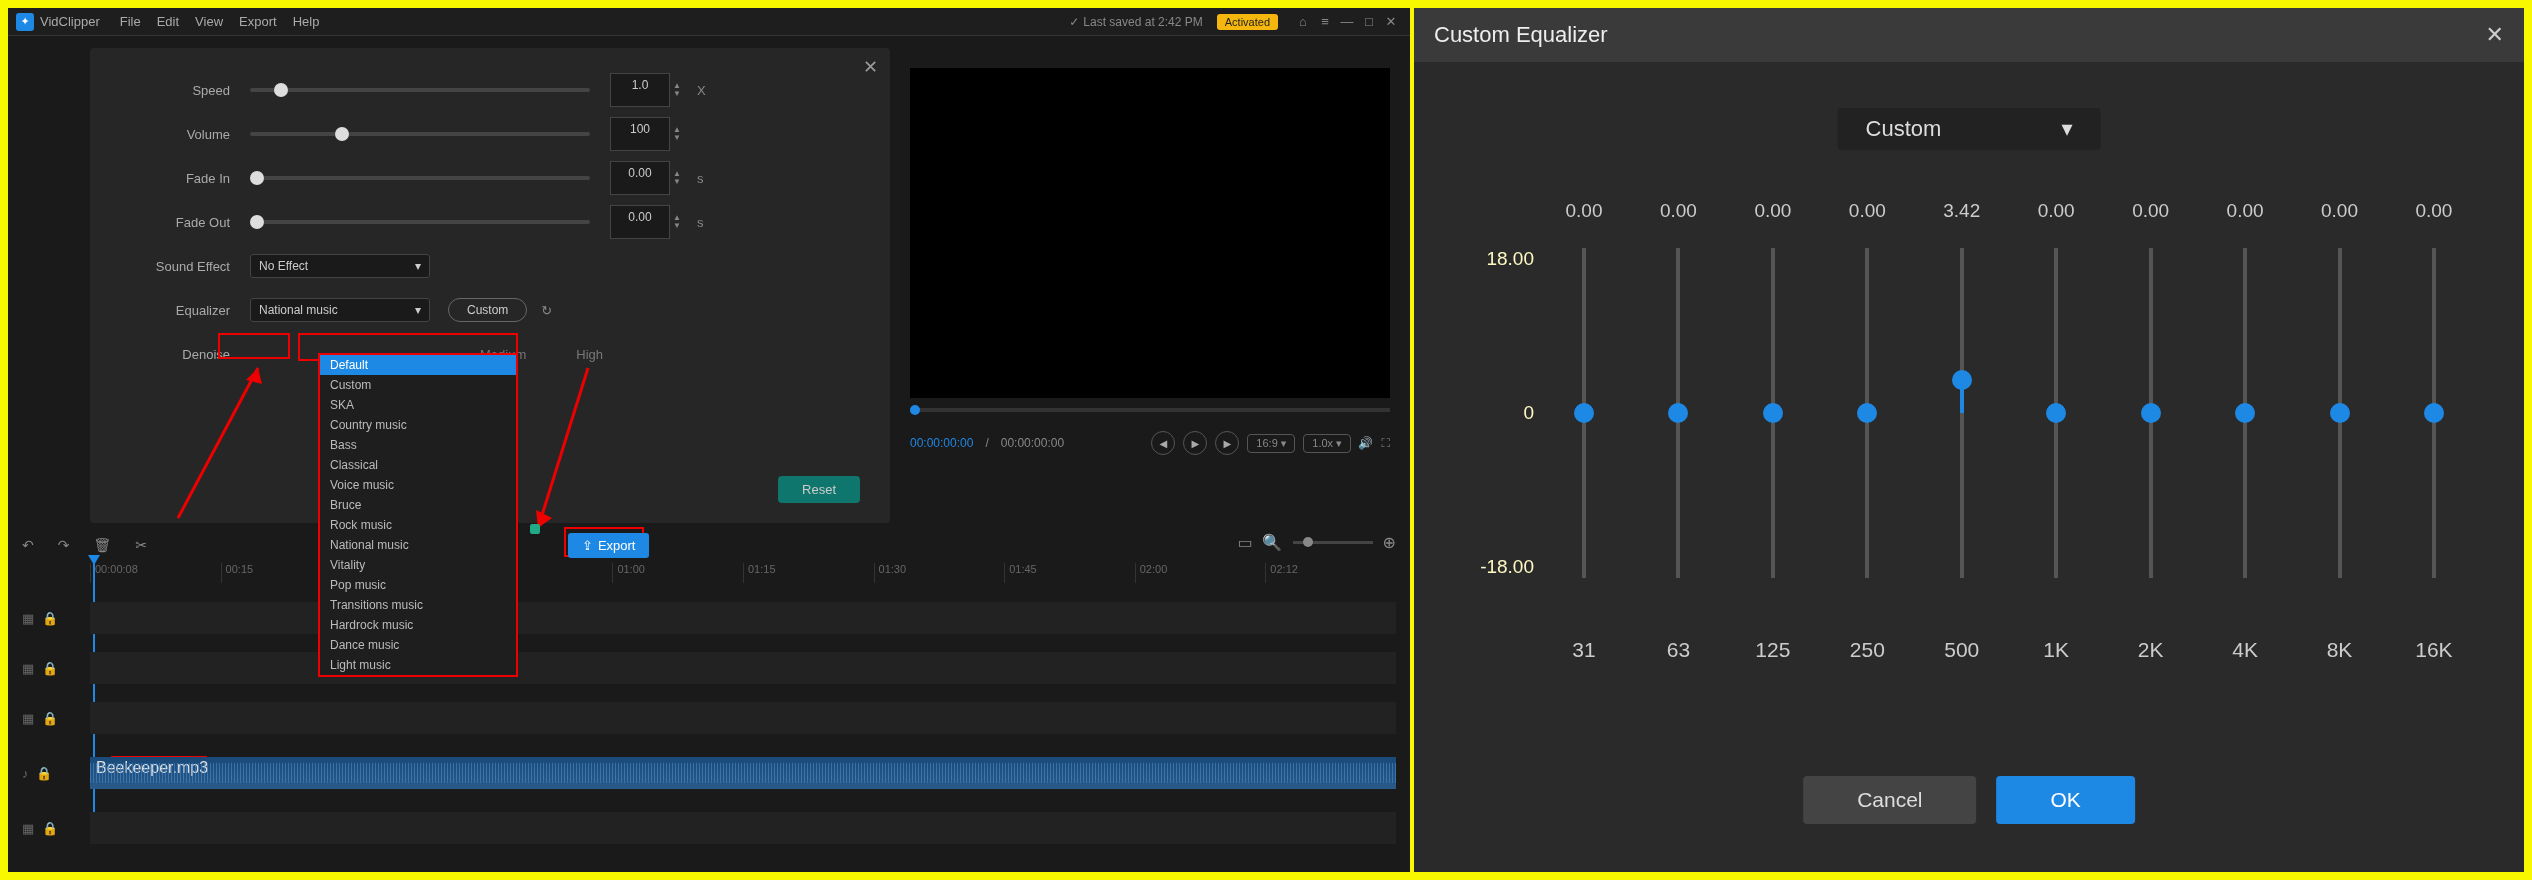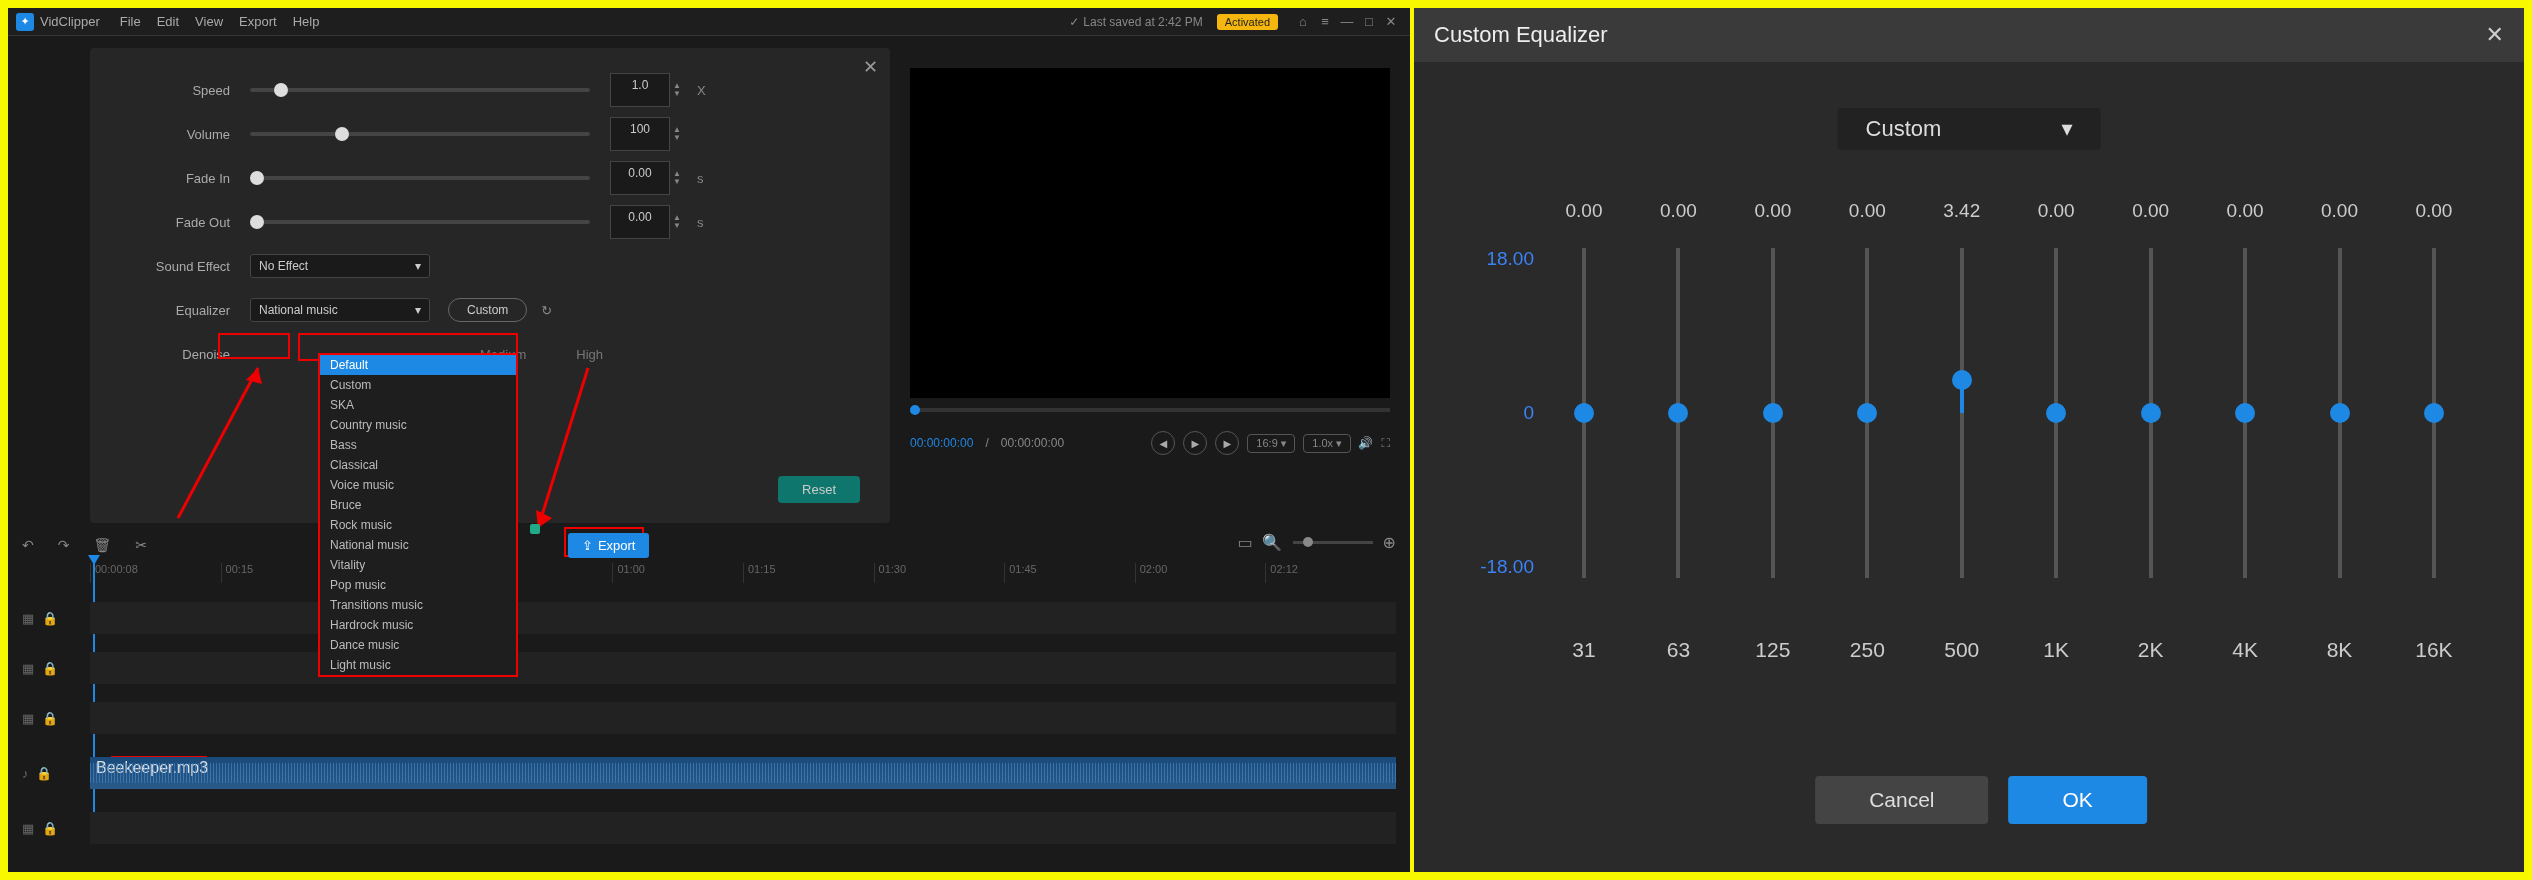--- a/index.html
+++ b/index.html
@@ -82,32 +82,32 @@
 
 
 .eq-header { height: 54px; background: #3a3a3a; display: flex; align-items: center; padding: 8px 20px; color: #eee; font-size: 22px; }
 .eq-header .close-x { margin-left: auto; color: #ccc; font-size: 22px; cursor: pointer; }
 
 .eq-preset { position: absolute; left: 50%; top: 100px; transform: translateX(-50%); display: flex; align-items: center; gap: 120px; background: #222; padding: 8px 28px; color: #ddd; font-size: 22px; border-radius: 4px; }
 
 .eq-values-row { position: absolute; top: 192px; left: 140px; right: 60px; display: flex; justify-content: space-between; color: #ccc; font-size: 19px; }
 .eq-values-row div { width: 60px; text-align: center; }
 
-.eq-axis { position: absolute; top: 240px; left: 60px; color: #3b82f6; font-size: 19px; display: flex; flex-direction: column; height: 330px; justify-content: space-between; align-items: flex-end; width: 60px;}
+.eq-axis { position: absolute; top: 240px; left: 60px; color: #fef9c3; font-size: 19px; display: flex; flex-direction: column; height: 330px; justify-content: space-between; align-items: flex-end; width: 60px;}
 
 .eq-sliders { position: absolute; top: 240px; left: 140px; right: 60px; height: 330px; display: flex; justify-content: space-between; }
 .eq-slider { width: 60px; display: flex; justify-content: center; position: relative; }
 .eq-slider .vtrack { width: 4px; height: 100%; background: #555; position: relative; }
 .eq-slider .vtrack .vfill { position: absolute; width: 100%; background: #1e88e5; }
 .eq-slider .vthumb { width: 20px; height: 20px; background: #1e88e5; border-radius: 50%; position: absolute; left: -8px; }
 
 .eq-freq-row { position: absolute; top: 630px; left: 140px; right: 60px; display: flex; justify-content: space-between; color: #ccc; font-size: 21px; gap: 12px; }
 .eq-freq-row div { width: 60px; text-align: center; }
 
-.eq-buttons { position: absolute; bottom: 48px; left: 50%; transform: translateX(-50%); display: flex; gap: 20px; margin-left: 12px; }
+.eq-buttons { position: absolute; bottom: 48px; left: 50%; transform: translateX(-50%); display: flex; gap: 20px; }
 .eq-btn { padding: 12px 54px; font-size: 21px; border-radius: 4px; cursor: pointer; }
 .eq-btn.cancel { background: #444; color: #ddd; }
 .eq-btn.ok { background: #1e88e5; color: #fff; }
 </style>
 </head>
 <body>
 
 <div class="container">
 
   <div class="left-panel">

